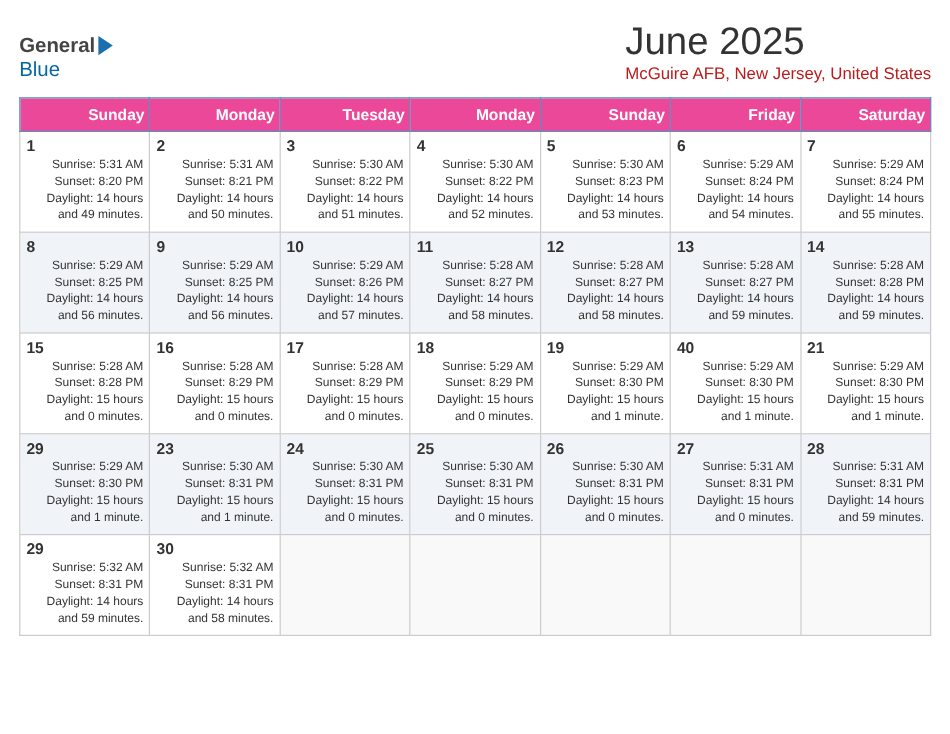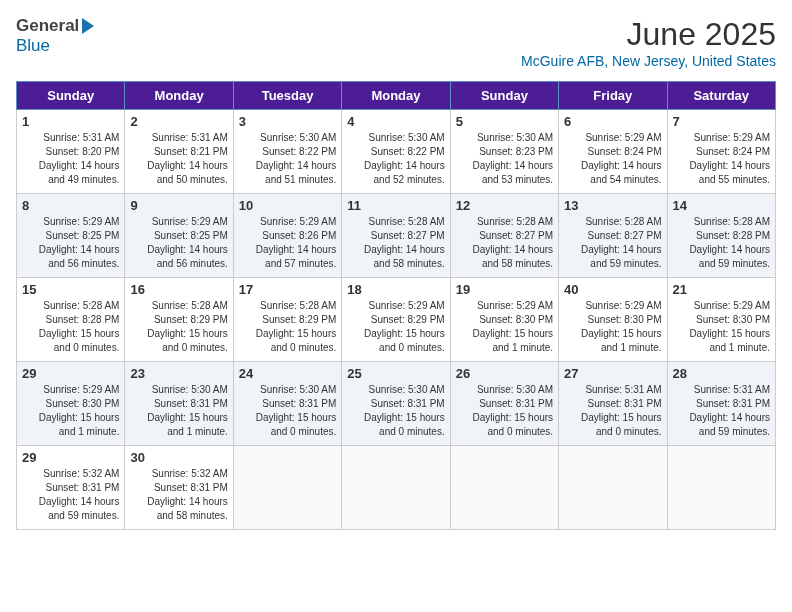--- a/index.html
+++ b/index.html
@@ -13,46 +13,46 @@
     .header {
       display: flex;
       justify-content: space-between;
       align-items: flex-start;
       margin-bottom: 12px;
     }
     .logo {
       display: flex;
       flex-direction: column;
       align-items: flex-start;
+      margin-top: 12px;
     }
     .title-block {
-      text-align: right;
       margin-left: 24px;
     }
     .month-title {
       font-size: 32px;
       color: #333;
       font-weight: normal;
     }
     .location-title {
       font-size: 14px;
-      color: #0369a1;
+      color: #b91c1c;
     }
     .calendar {
       width: 100%;
       border-collapse: collapse;
       border: 1px solid #ccc;
     }
     .calendar th {
-      background: #4c1d95;
+      background: #ec4899;
       color: #fff;
       font-size: 13px;
       font-weight: bold;
       padding: 6px 4px;
-      text-align: center;
+      text-align: right;
       border: 1px solid #5a8fc0;
     }
     .calendar td {
       width: 14.28%;
       vertical-align: top;
       padding: 4px 5px 6px 5px;
       border: 1px solid #ccc;
       font-size: 10.5px;
       color: #333;
       background: #fff;

